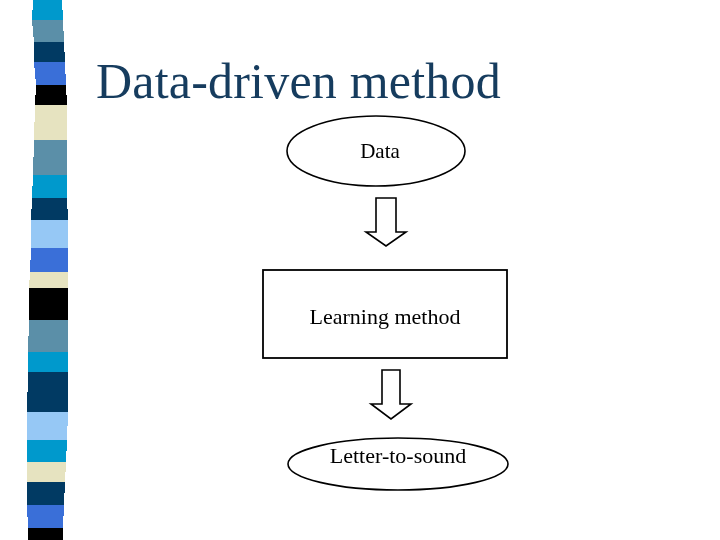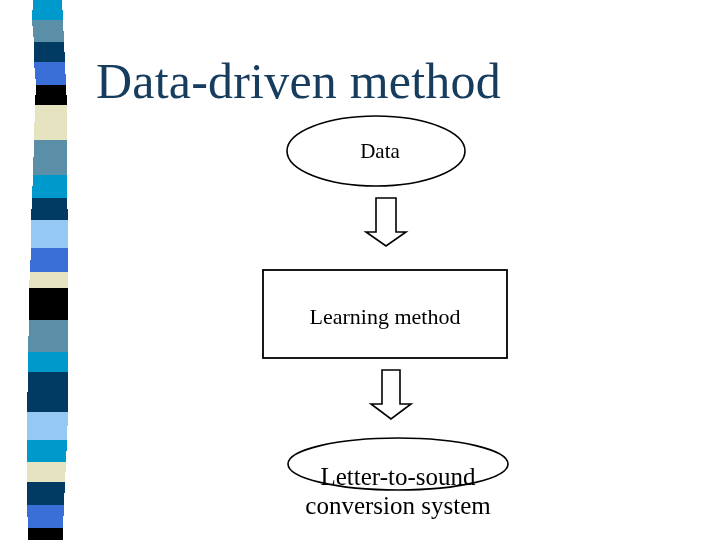--- a/index.html
+++ b/index.html
@@ -62,23 +62,23 @@
   #label-learning {
     left: 263px;
     top: 303px;
     width: 244px;
     font-size: 22px;
     line-height: 28px;
     text-align: center;
   }
   #label-lts {
     left: 268px;
-    top: 462px;
+    top: 441px;
     width: 260px;
-    font-size: 25px;
+    font-size: 22px;
     line-height: 29px;
   }
   #label-lts .line {
     display: block;
   }
 </style>
 </head>
 <body>
 
 <div id="slide">
@@ -124,16 +124,15 @@
 
     <ellipse id="shape-lts" cx="398" cy="464" rx="110" ry="26" fill="none" stroke="#000000" stroke-width="1.6"></ellipse>
   </svg>
 
   <div class="node-label" id="label-data">Data</div>
 
   <div class="node-label" id="label-learning">Learning method</div>
 
   <div class="node-label" id="label-lts">
     <span class="line">Letter-to-sound</span>
-    <span class="line">conversion system</span>
   </div>
 
 </div>
 
 </body></html>

